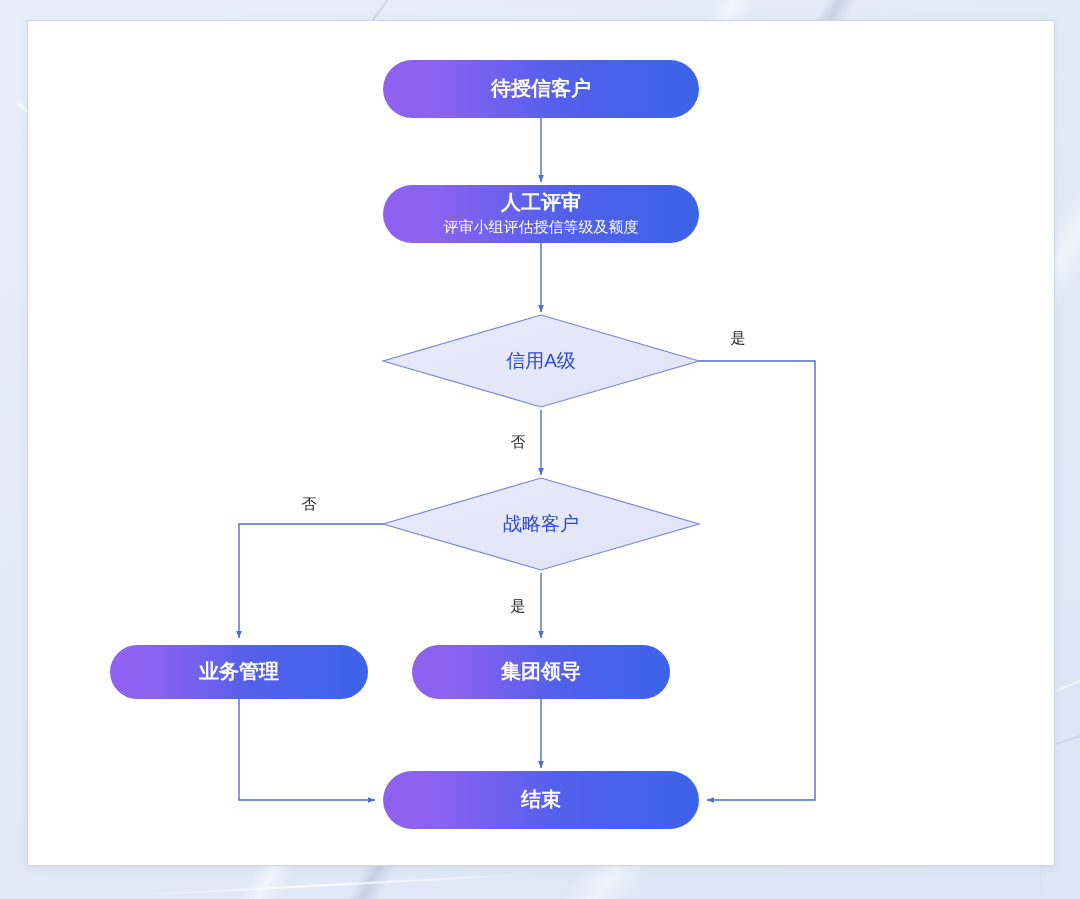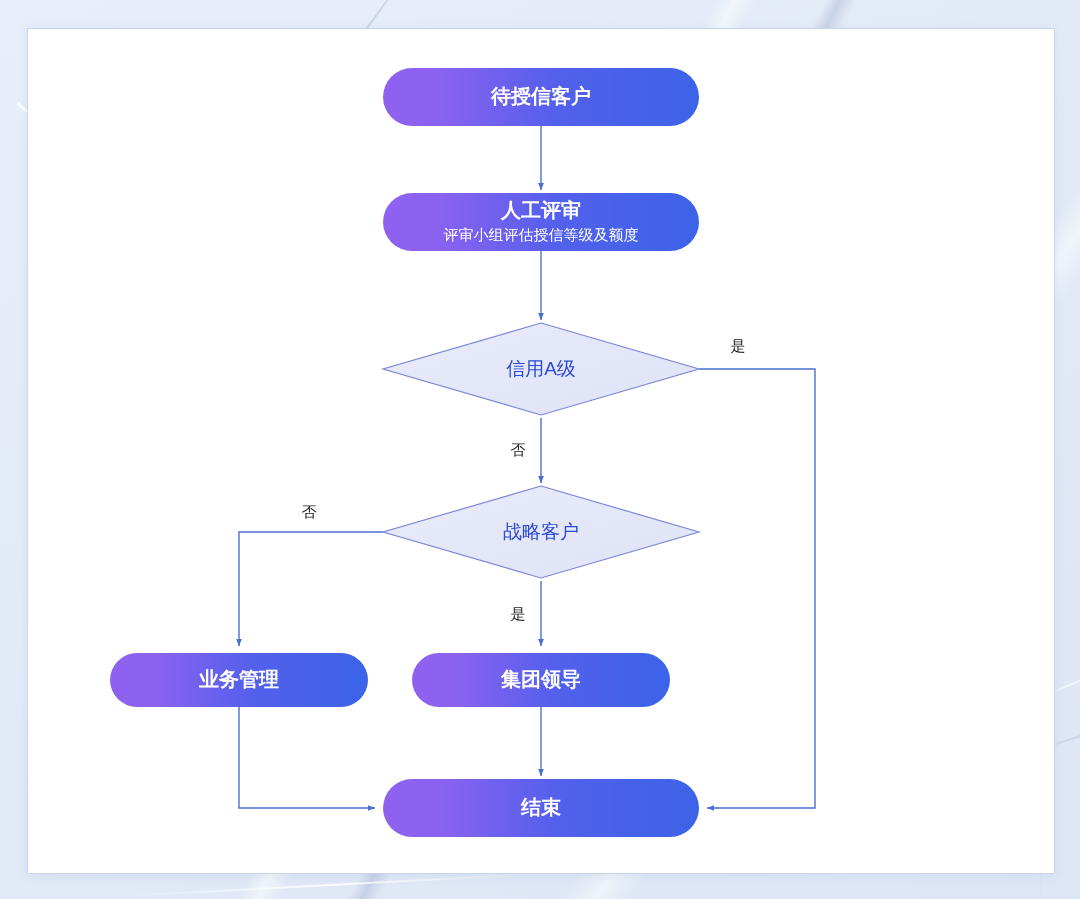--- a/index.html
+++ b/index.html
@@ -64,21 +64,21 @@
   .streak-f {
     left: 1040px; top: 705px;
     width: 2px; height: 200px;
     background: linear-gradient(to bottom, rgba(168,182,210,0.45), rgba(168,182,210,0.0));
   }
 
   
   #canvas-card {
     position: absolute;
     left: 27px;
-    top: 28px;
+    top: 20px;
     width: 1026px;
     height: 844px;
     background: #ffffff;
     border: 1px solid #c9d5ec;
     box-shadow: 0 2px 10px rgba(110,130,170,0.10);
   }
 
   #flow-svg {
     position: absolute;
     left: 0; top: 0;

